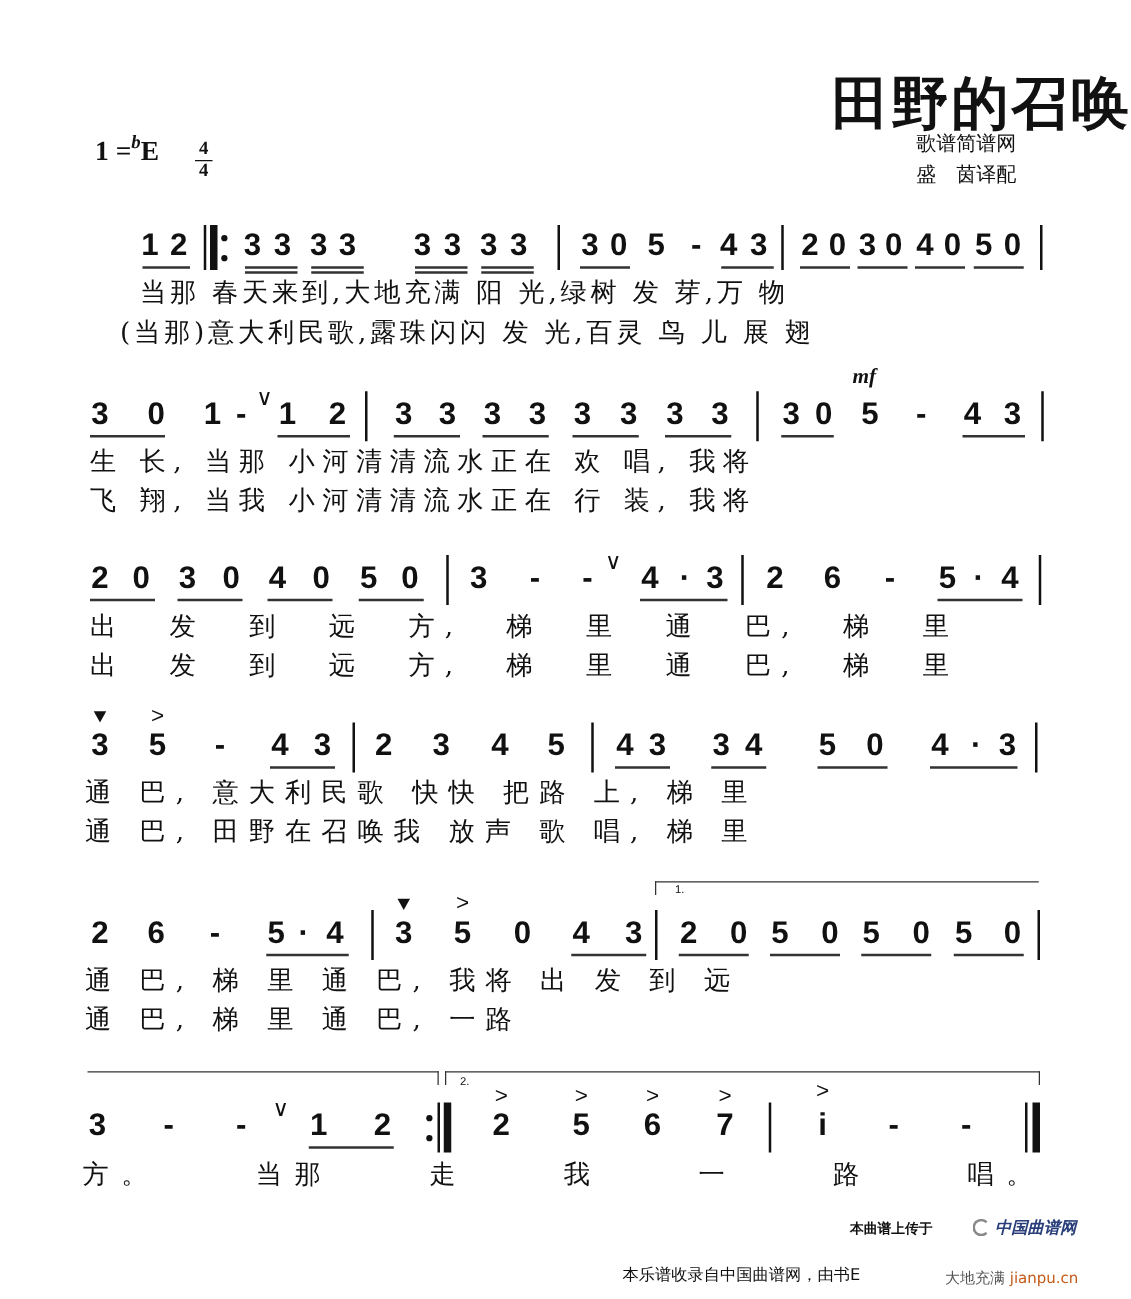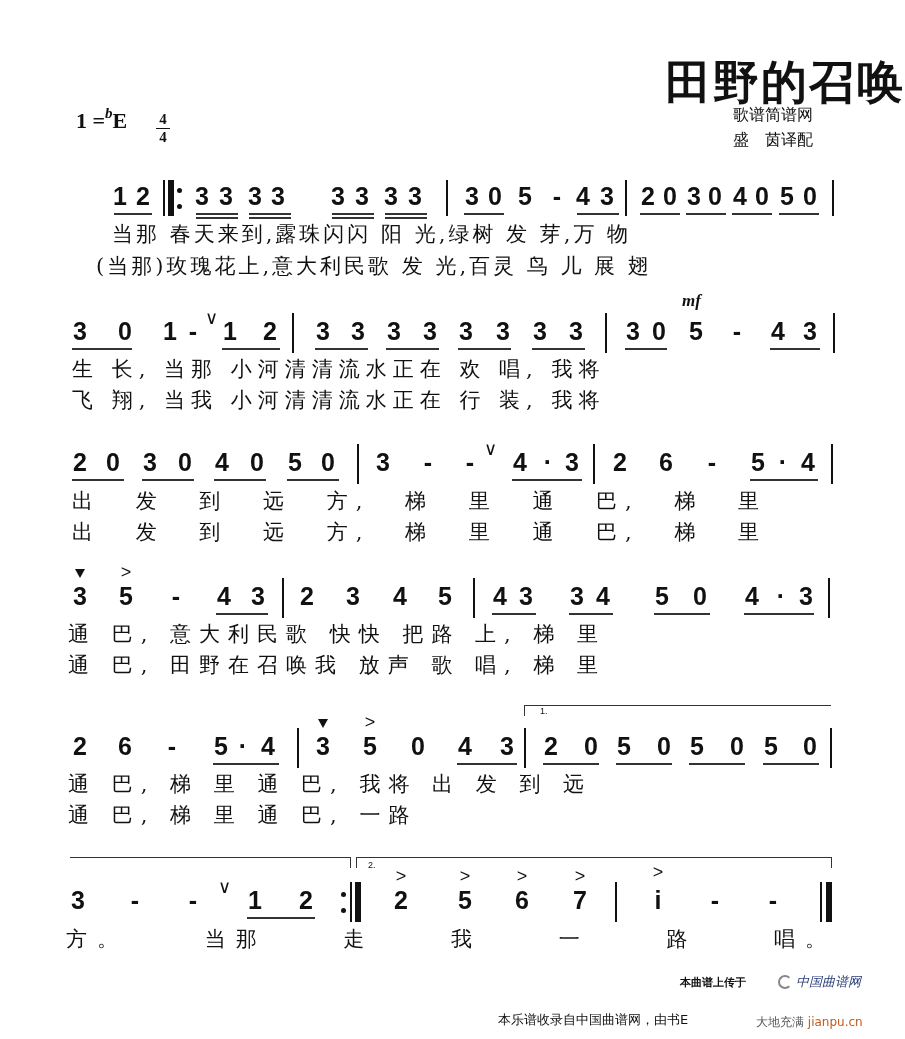--- a/index.html
+++ b/index.html
@@ -22,21 +22,21 @@
   .bar { position: absolute; width: 2px; background: #111; }
   .thick { position: absolute; width: 6px; background: #111; }
   .dot { position: absolute; width: 5px; height: 5px; border-radius: 50%; background: #111; }
   .accent { position: absolute; font-family: "Liberation Sans", sans-serif; font-size: 18px; width: 20px; text-align: center; }
   .breath { position: absolute; font-family: "Liberation Sans", sans-serif; font-size: 18px; }
   .tri { position: absolute; width: 0; height: 0; border-left: 5px solid transparent; border-right: 5px solid transparent; border-top: 9px solid #111; }
   .mf { position: absolute; font-family: "Liberation Serif", serif; font-style: italic; font-weight: bold; font-size: 17px; }
   .volta { position: absolute; border-top: 1px solid #333; height: 10px; }
   .volta-lbl { position: absolute; font-size: 9px; font-family: "Liberation Sans", sans-serif; }
   .footer-upload { left: 680px; top: 975px; font-size: 11px; font-weight: bold; font-family: Liberation Mono, monospace; }
-  .footer-brand { left: 778px; top: 973px; font-size: 13px; font-weight: normal; font-style: italic; color: #2a3f7a; font-family: "DejaVu Sans", sans-serif; }
+  .footer-brand { left: 778px; top: 973px; font-size: 13px; font-weight: bold; font-style: italic; color: #2a3f7a; font-family: "DejaVu Sans", sans-serif; }
   .footer-logo { left: 778px; top: 975px; width: 10px; height: 10px; border: 2px solid #888; border-radius: 50%; border-right-color: transparent; }
   .footer-text { left: 498px; top: 1011px; font-size: 13px; width: 196px; overflow: hidden; white-space: nowrap; font-family: "DejaVu Sans", sans-serif; }
   .footer-site { left: 756px; top: 1014px; font-size: 12px; color: #555; font-family: "DejaVu Serif", serif; }
   .footer-site .url { color: #c45a1a; font-family: "DejaVu Sans", sans-serif; }
 </style>
 </head>
 <body>
 
 <div class="abs title">田野的召唤</div>
 <div class="abs key">
@@ -93,22 +93,22 @@
   <span class="note" style="left:730px">4</span>
   <span class="note" style="left:752px">0</span>
   <span class="note" style="left:777px">5</span>
   <span class="note" style="left:800px">0</span>
   <div class="ul" style="left:640px;width:40px;top:31px"></div>
   <div class="ul" style="left:686px;width:40px;top:31px"></div>
   <div class="ul" style="left:732px;width:40px;top:31px"></div>
   <div class="ul" style="left:779px;width:40px;top:31px"></div>
   <div class="bar" style="left:832px;top:-2px;height:36px"></div>
 </div>
-<div class="abs" style="left:112px;top:220px;font-family:'DejaVu Serif',serif;font-size:21px;letter-spacing:3px;white-space:pre">当那 春天来到,露珠闪闪 阳 光,绿树 发 芽,万 物</div>
-<div class="abs" style="left:96px;top:252px;font-family:'DejaVu Serif',serif;font-size:21px;letter-spacing:3px;white-space:pre">(当那)玫瑰花上,意大利民歌 发 光,百灵 鸟 儿 展 翅</div>
+<div class="abs" style="left:112px;top:220px;font-family:'DejaVu Serif',serif;font-size:21px;letter-spacing:3px;white-space:pre">当那 春天来到,大地充满 阳 光,绿树 发 芽,万 物</div>
+<div class="abs" style="left:96px;top:252px;font-family:'DejaVu Serif',serif;font-size:21px;letter-spacing:3px;white-space:pre">(当那)意大利民歌,露珠闪闪 发 光,百灵 鸟 儿 展 翅</div>
 
 <div class="row" style="top:317px;">
   <span class="note" style="left:70px">3</span>
   <span class="note" style="left:115px">0</span>
   <div class="ul" style="left:72px;width:60px;top:31px"></div>
   <span class="note" style="left:160px">1</span>
   <span class="note" style="left:183px">-</span>
   <span class="breath" style="left:205px;top:-10px">∨</span>
   <span class="note" style="left:220px">1</span>
   <span class="note" style="left:260px">2</span>

